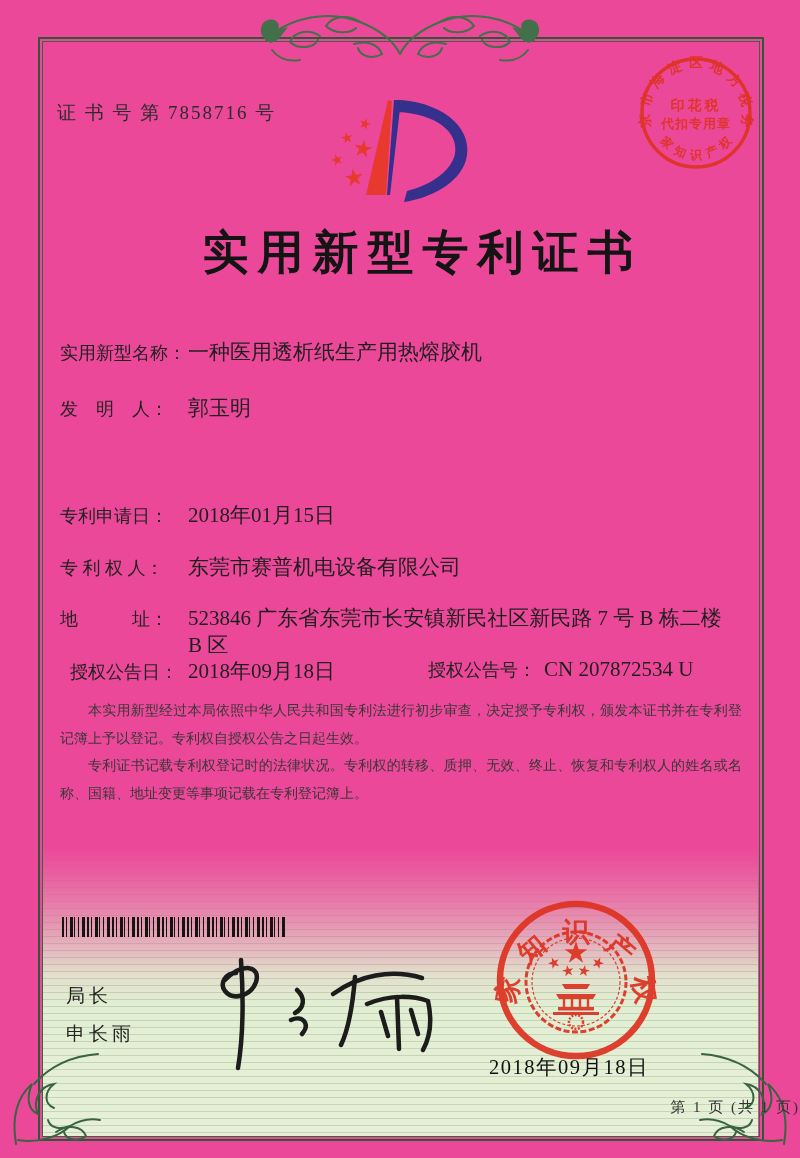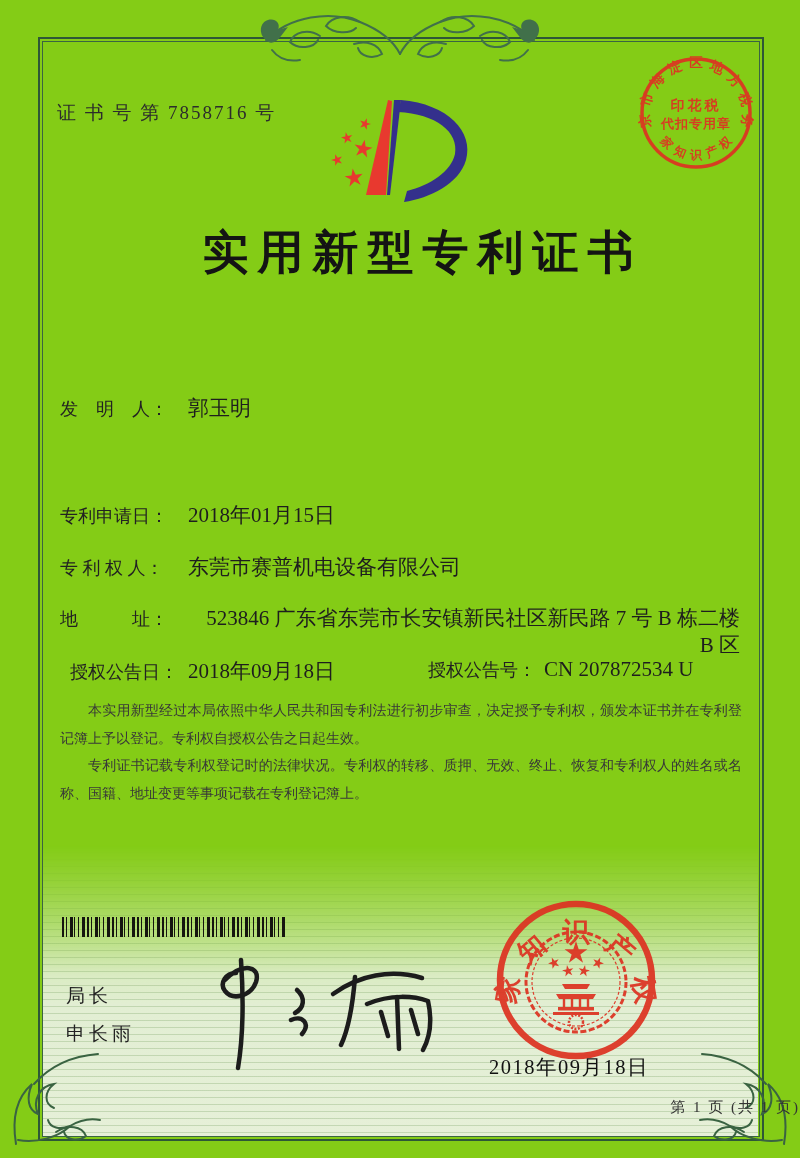--- a/index.html
+++ b/index.html
@@ -1,16 +1,16 @@
 <!DOCTYPE html>
 <html><head>
 <meta charset="utf-8">
 <style>
   html,body{margin:0;padding:0;background:#f9f5e7;}
-  .page{position:relative;width:800px;height:1158px;margin:0 auto;background:#84cc16;
+  .page{position:relative;width:800px;height:1158px;margin:0 auto;background:#ec4899;
         font-family:"Liberation Serif", serif;overflow:hidden;color:#2b2b2b;}
   
   .frame{position:absolute;left:38px;top:37px;width:722px;height:1100px;
          border:2.5px solid #2e5837;}
   .frame::after{content:"";position:absolute;inset:2px;border:1px solid #3a6442;}
   
   .green-zone{position:absolute;left:42px;top:845px;width:716px;height:291px;
       background-image:
         repeating-linear-gradient(180deg, rgba(140,175,120,.38) 0 1px, rgba(0,0,0,0) 1px 7px),
         linear-gradient(180deg, rgba(223,236,207,.55) 0%, #e2eed3 55%, #e6f0d8 100%);
@@ -18,21 +18,21 @@
       mask-image:linear-gradient(180deg, transparent 0, #000 130px);}
   .cert-no{position:absolute;left:57px;top:100px;font-size:19px;letter-spacing:2px;color:#2c2c2c;}
   .title{position:absolute;left:0;right:0;top:222px;text-align:center;
          font-size:46px;font-weight:700;letter-spacing:9px;color:#141414;padding-left:45px;}
   .field-row{position:absolute;left:60px;width:690px;display:flex;align-items:baseline;}
   .field-label{font-size:18px;width:128px;flex:none;color:#222;}
   .field-value{font-size:21px;color:#1e1e1e;}
   .row-name{top:338px;} .row-inventor{top:394px;} .row-patno{top:448px;}
   .row-appdate{top:501px;} .row-patentee{top:553px;} .row-address{top:605px;}
   .row-grant{top:657px;text-align:center;}
-  .row-address .field-value{width:552px;line-height:27px;text-align:right;}
+  .row-address .field-value{width:552px;line-height:27px;}
   .grant-right{position:absolute;left:368px;top:0;display:flex;align-items:baseline;}
   .grant-right .field-label{width:auto;margin-right:8px;}
   .body-text{position:absolute;left:60px;top:697px;width:682px;font-size:14px;
              line-height:27.5px;text-align:justify;color:#383838;}
   .body-text p{margin:0;text-indent:2em;}
   .barcode{position:absolute;left:62px;top:917px;width:223px;height:20px;
      background:repeating-linear-gradient(90deg,
        #15150f 0 2px, transparent 2px 4px, #15150f 4px 5px, transparent 5px 8px,
        #15150f 8px 11px, transparent 11px 12px, #15150f 12px 13px, transparent 13px 16px,
        #15150f 16px 17px, transparent 17px 20px, #15150f 20px 23px, transparent 23px 25px);}
@@ -111,20 +111,24 @@
     <path d="M93,2 C140,6 166,34 158,62 C151,86 122,100 96,104 L99,93 C122,87 143,74 147,56 C151,34 128,16 90,14 Z" fill="#34308c"></path>
     <use href="#star5" transform="translate(57,26) scale(6) rotate(18)" fill="#e8392f"></use>
     <use href="#star5" transform="translate(39,40) scale(6) rotate(-12)" fill="#e8392f"></use>
     <use href="#star5" transform="translate(55,51) scale(9.5) rotate(10)" fill="#e8392f"></use>
     <use href="#star5" transform="translate(29,62) scale(6) rotate(-18)" fill="#e8392f"></use>
     <use href="#star5" transform="translate(46,80) scale(9.5) rotate(-8)" fill="#e8392f"></use>
   </svg>
 
   <div class="title">实用新型专利证书</div>
 
+  <div class="field-row row-name">
+    <span class="field-label">实用新型名称：</span>
+    <span class="field-value">一种医用透析纸生产用热熔胶机</span>
+  </div>
   <div class="field-row row-inventor">
     <span class="field-label">发　明　人：</span>
     <span class="field-value">郭玉明</span>
   </div>
   <div class="field-row row-appdate">
     <span class="field-label">专利申请日：</span>
     <span class="field-value">2018年01月15日</span>
   </div>
   <div class="field-row row-patentee">
     <span class="field-label">专 利 权 人：</span>

